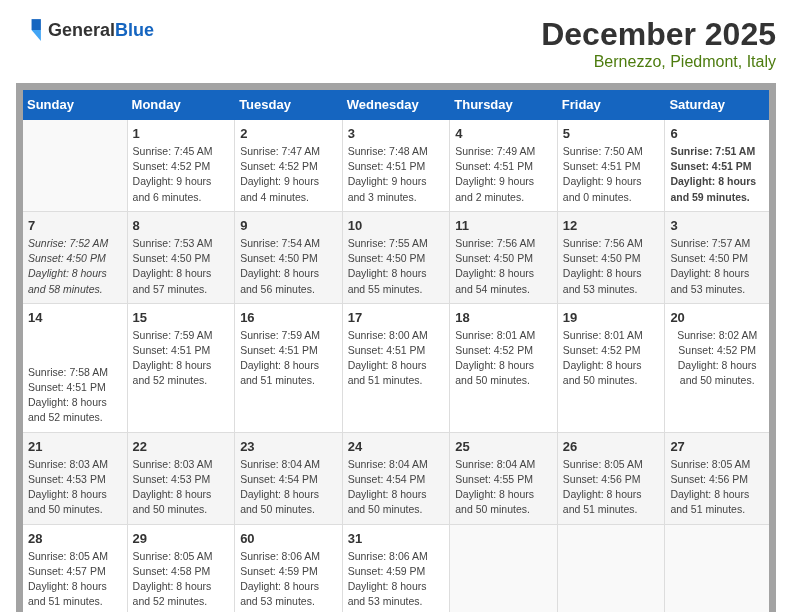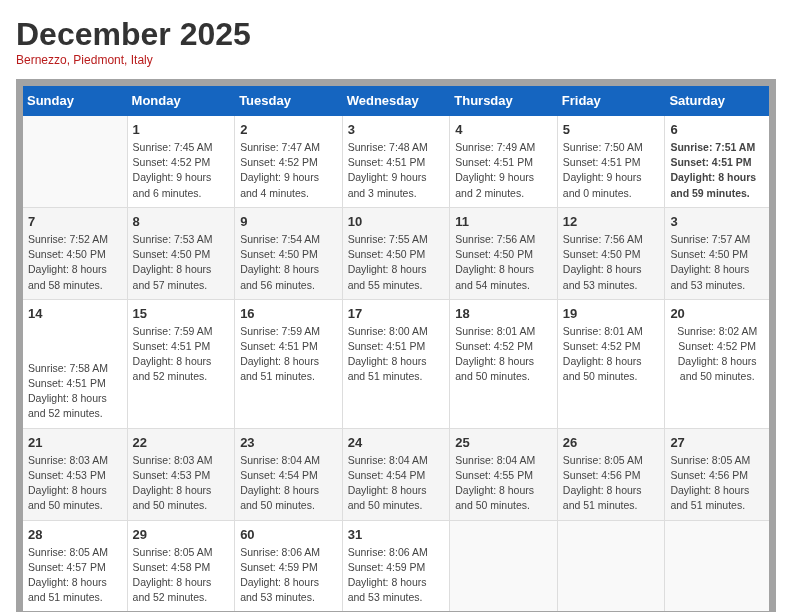--- a/index.html
+++ b/index.html
@@ -29,29 +29,30 @@
     .logo-text-blue {
       font-size: 18px;
       font-weight: bold;
       color: #1565c0;
     }
     .logo-icon {
       width: 28px;
       height: 28px;
     }
     .title-block {
+      text-align: right;
     }
     .month-title {
       font-size: 32px;
       font-weight: bold;
       color: #333;
     }
     .location-title {
-      font-size: 12px;
-      color: #b91c1c;
+      font-size: 16px;
+      color: #4d7c0f;
     }
     table {
       width: 100%;
       border-collapse: collapse;
       border: 7px solid #a3a3a3;
       padding-left: 16px;
     }
     thead tr th {
       background: #1565c0;
       color: #fff;
@@ -92,20 +93,30 @@
       line-height: 1.45;
     }
     .empty-cell {
       background: #f9f9f9;
     }
   </style>
 </head>
 <body>
 
 <div class="header">
+  <div class="logo">
+    <svg class="logo-icon" viewBox="0 0 36 36">
+      <rect x="0" y="0" width="36" height="36" rx="4" fill="none"></rect>
+      <polygon points="20,4 32,4 32,18 20,18" fill="#1565c0"></polygon>
+      <polygon points="20,18 32,18 32,32" fill="#42a5f5"></polygon>
+    </svg>
+    <div>
+      <span class="logo-text-general">General</span><span class="logo-text-blue">Blue</span>
+    </div>
+  </div>
   <div class="title-block">
     <div class="month-title">December 2025</div>
     <div class="location-title">Bernezzo, Piedmont, Italy</div>
   </div>
 </div>
 
 <table>
   <thead>
     <tr id="header-row">
         <th>Sunday</th>
@@ -159,21 +170,21 @@
           <span class="day-num">6</span>
           <div class="cell-info" style="white-space: pre-line; font-weight: bold;">Sunrise: 7:51 AM
 Sunset: 4:51 PM
 Daylight: 8 hours
 and 59 minutes.</div>
         </td>
       </tr>
       <tr>
         <td>
           <span class="day-num">7</span>
-          <div class="cell-info" style="white-space: pre-line;">Sunrise: 7:52 AM
+          <div class="cell-info" style="white-space: pre-line; font-style: italic;">Sunrise: 7:52 AM
 Sunset: 4:50 PM
 Daylight: 8 hours
 and 58 minutes.</div>
         </td>
         <td>
           <span class="day-num">8</span>
           <div class="cell-info" style="white-space: pre-line;">Sunrise: 7:53 AM
 Sunset: 4:50 PM
 Daylight: 8 hours
 and 57 minutes.</div>

